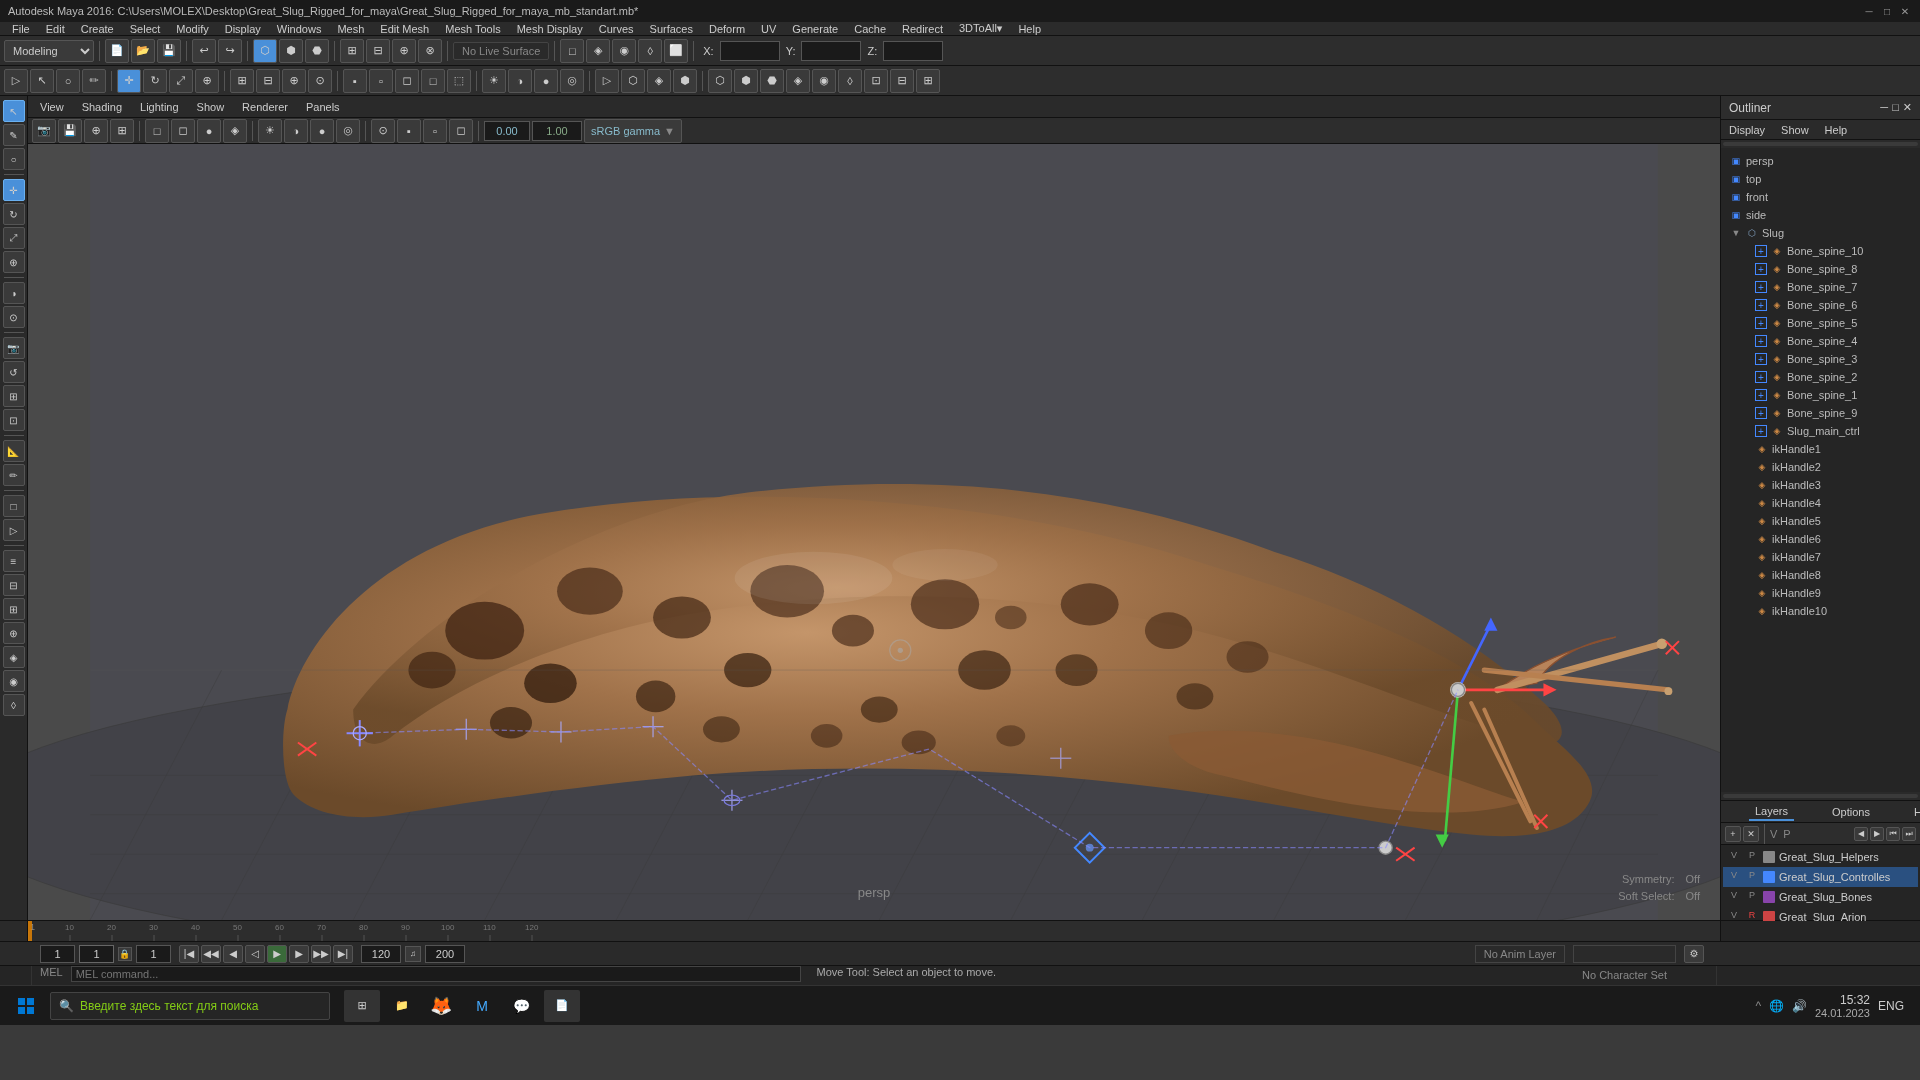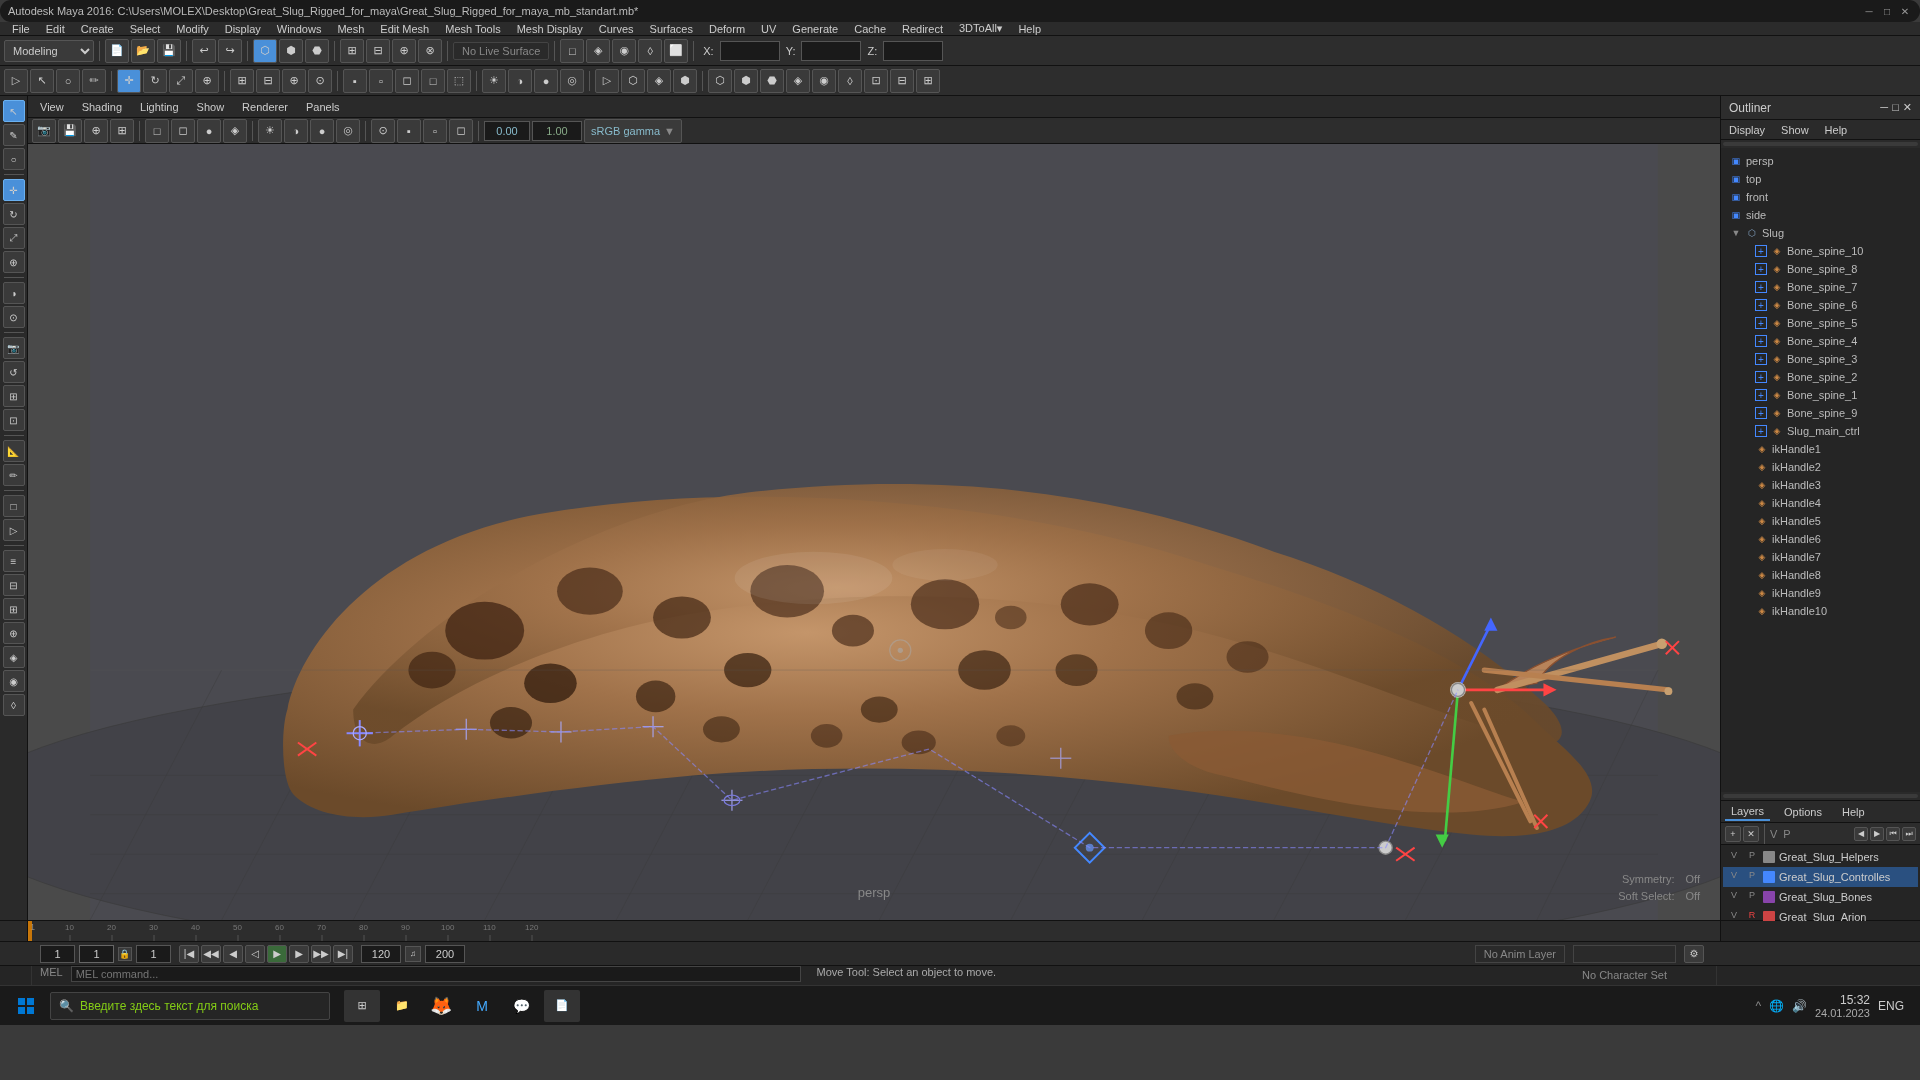--- a/index.html
+++ b/index.html
@@ -8,21 +8,20 @@
     
     #title-bar {
       height: 22px;
       background: #1a1a1a;
       display: flex;
       align-items: center;
       padding: 0 8px;
       color: #bbb;
       font-size: 11px;
       justify-content: space-between;
-      border-radius: 11px;
     }
     #title-bar .win-controls { display: flex; gap: 4px; }
     #title-bar .win-btn { width: 14px; height: 14px; display: flex; align-items: center; justify-content: center; cursor: pointer; font-size: 10px; color: #999; }
 
     
     #menu-bar {
       height: 14px;
       background: #2b2b2b;
       display: flex;
       align-items: center;
@@ -191,21 +190,21 @@
     }
     #layer-tabs {
       height: 22px;
       background: #2a2a2a;
       display: flex;
       align-items: center;
       padding: 0 4px;
       gap: 8px;
       border-bottom: 1px solid #111;
     }
-    .layer-tab { color: #ccc; font-size: 11px; cursor: pointer; padding: 2px 6px; }
+    .layer-tab { color: #ccc; font-size: 11px; cursor: pointer; padding: 2px 6px; margin-left: 24px; }
     .layer-tab.active { border-bottom: 2px solid #4a90d9; }
     #layer-toolbar {
       height: 22px;
       display: flex;
       align-items: center;
       padding: 0 4px;
       gap: 2px;
       background: #2d2d2d;
       border-bottom: 1px solid #111;
     }

